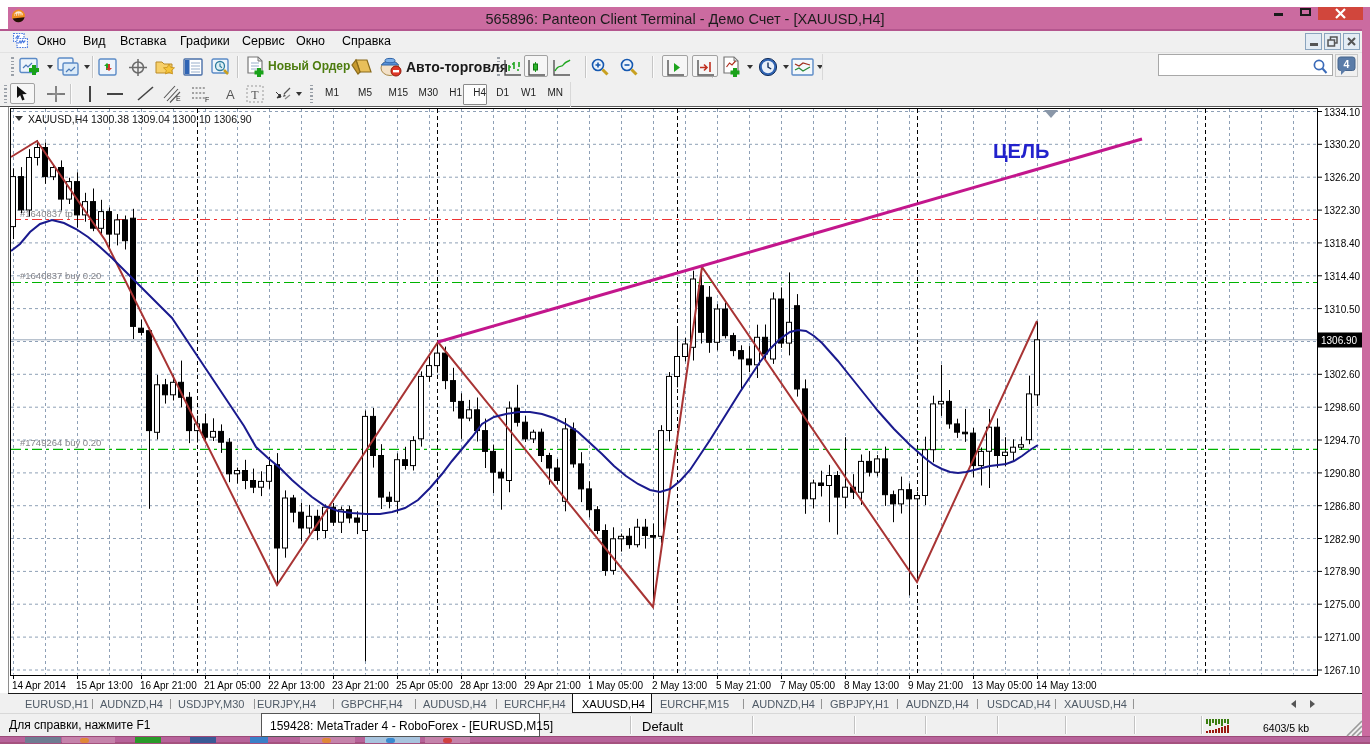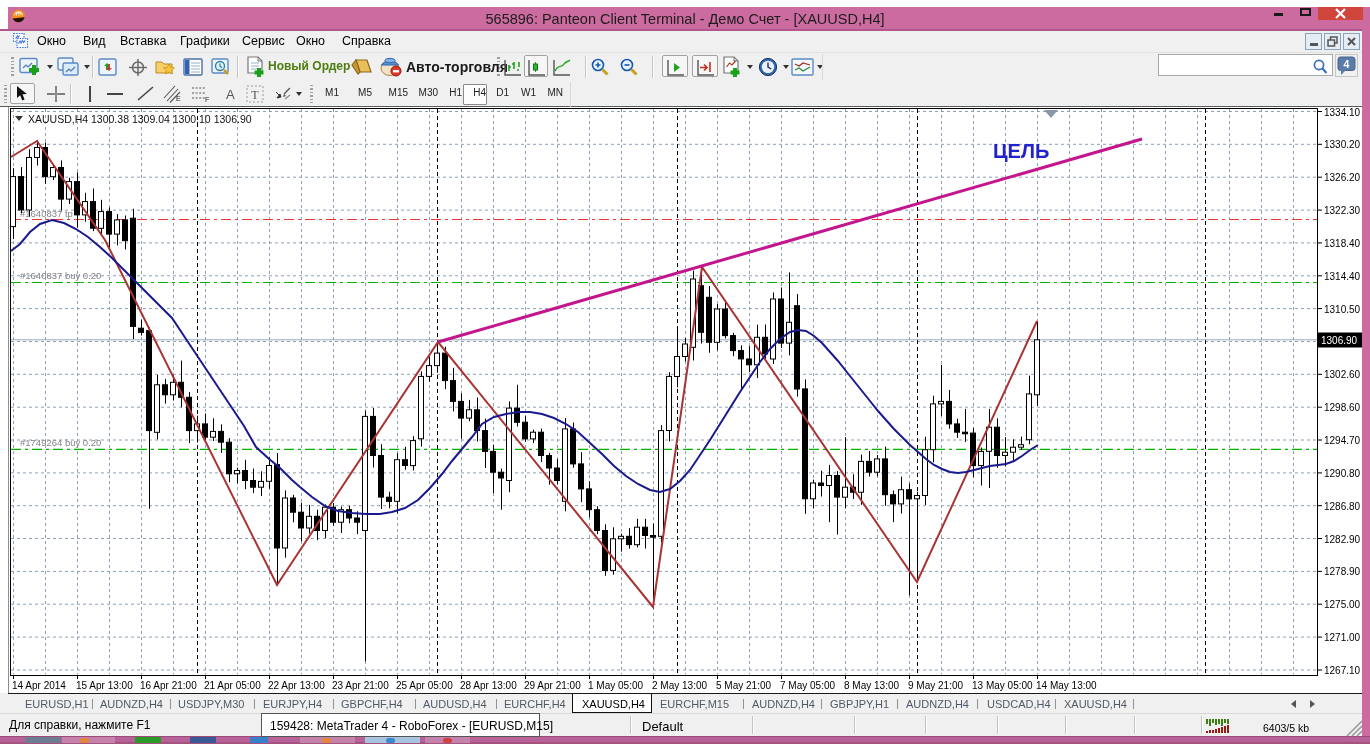--- a/index.html
+++ b/index.html
@@ -465,21 +465,21 @@
       <text x="899" y="582">9 May 21:00</text>
       <text x="963" y="582">13 May 05:00</text>
       <text x="1027" y="582">14 May 13:00</text>
     </g>
     <path d="M4.5 568v4 M68.5 568v4 M132.5 568v4 M196.5 568v4 M260.5 568v4 M324.5 568v4 M388.5 568v4 M452.5 568v4 M516.5 568v4 M580.5 568v4 M644.5 568v4 M708.5 568v4 M772.5 568v4 M836.5 568v4 M900.5 568v4 M964.5 568v4 M1028.5 568v4" stroke="#000" stroke-width="1" fill="none"></path>
   </svg>
 <div class="tabbar"></div>
 <div class="tab" style="left:25px">EURUSD,H1</div>
 <div class="tab" style="left:100px">AUDNZD,H4</div>
 <div class="tab" style="left:178px">USDJPY,M30</div>
-<div class="tab" style="left:263px">EURJPY,H4</div>
+<div class="tab" style="left:257px">EURJPY,H4</div>
 <div class="tab" style="left:341px">GBPCHF,H4</div>
 <div class="tab" style="left:423px">AUDUSD,H4</div>
 <div class="tab" style="left:504px">EURCHF,H4</div>
 <div class="tab" style="left:660px">EURCHF,M15</div>
 <div class="tab" style="left:752px">AUDNZD,H4</div>
 <div class="tab" style="left:830px">GBPJPY,H1</div>
 <div class="tab" style="left:906px">AUDNZD,H4</div>
 <div class="tab" style="left:987px">USDCAD,H4</div>
 <div class="tab" style="left:1064px">XAUUSD,H4</div>
 <div class="tsep" style="left:91px">|</div>

